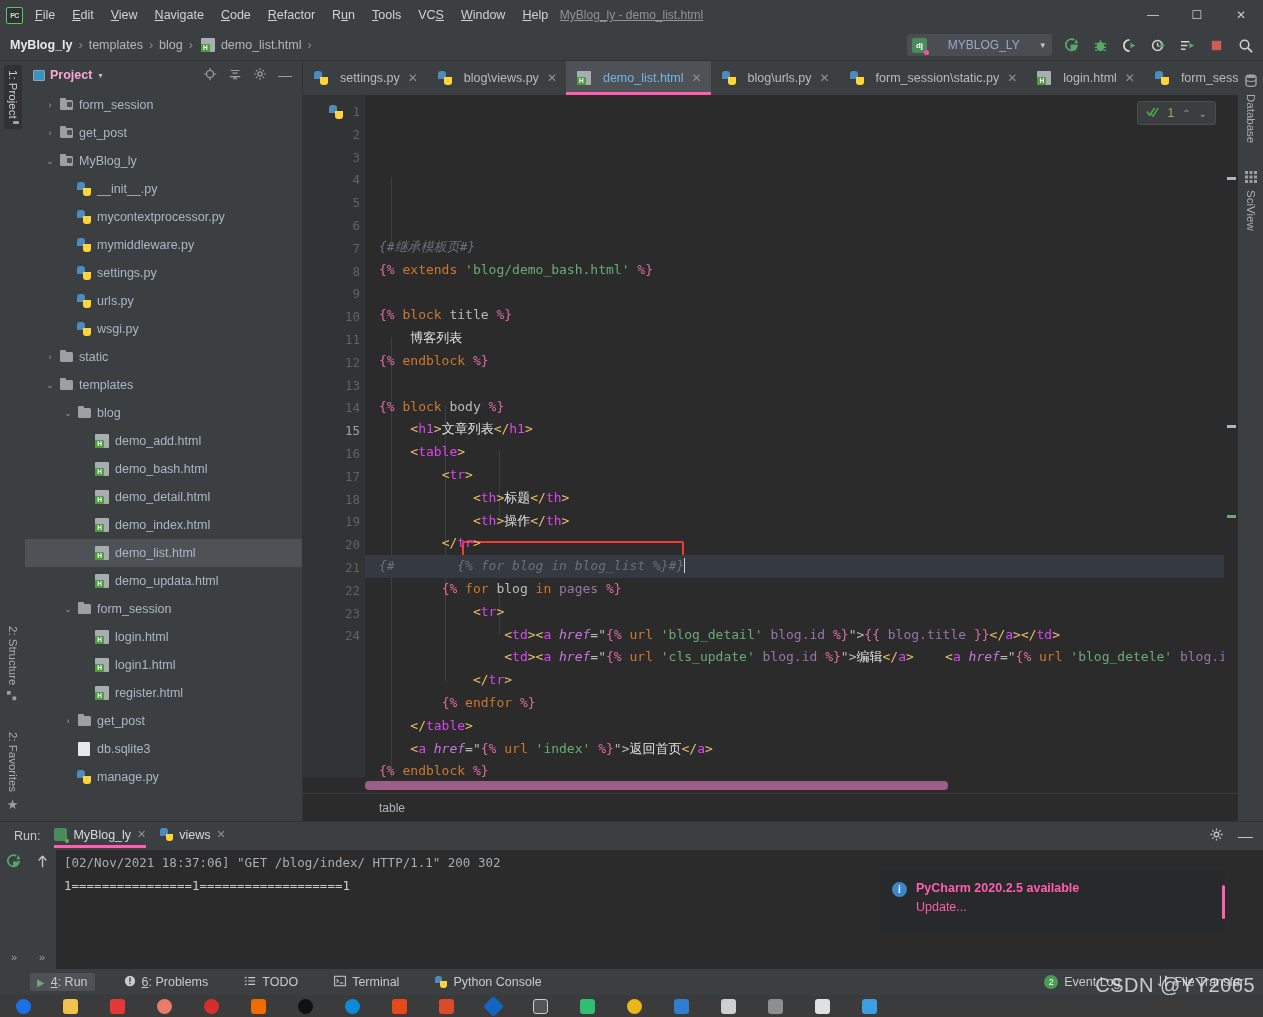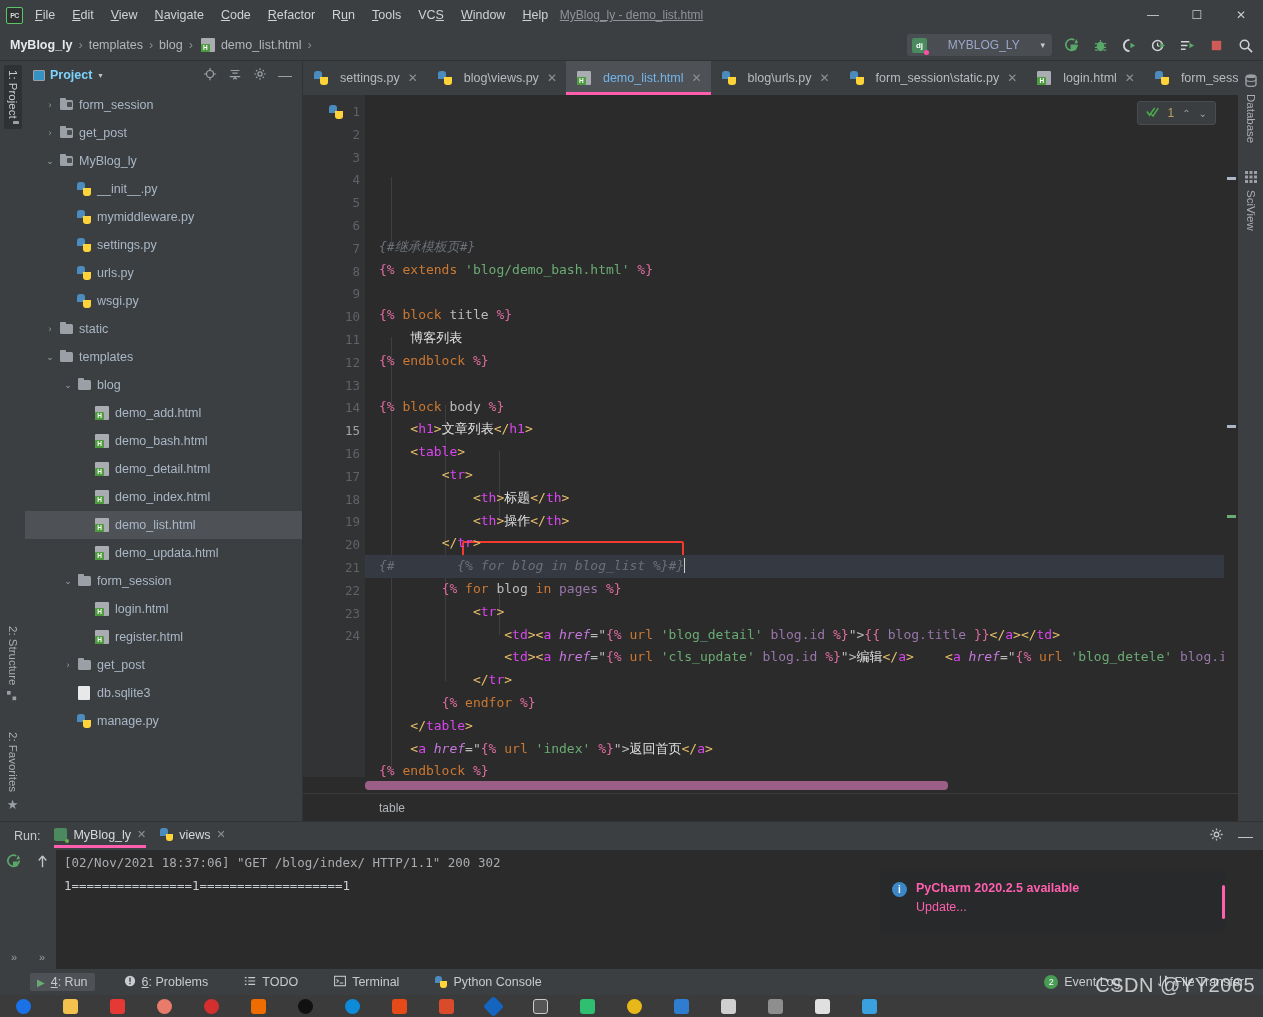--- a/index.html
+++ b/index.html
@@ -78,21 +78,21 @@
 
   
   .project{
     width:278px;flex:0 0 278px;background:#3c3f41;display:flex;flex-direction:column;
     border-right:1px solid #323232; min-height:0;
   }
   .proj-head{
     height:28px;display:flex;align-items:center;padding:0 4px 0 8px;gap:5px;flex:0 0 28px;
   }
   .proj-head .sq{width:12px;height:11px;border:1.4px solid #9aa0a6;background:#3592c4;border-radius:1px;}
-  .proj-head .ttl{color:#7dd3fc;font-size:12.5px;font-weight:bold;}
+  .proj-head .ttl{color:#f9a8d4;font-size:12.5px;font-weight:bold;}
   .proj-head .caret{color:#c0c4c8;font-size:8px;margin-left:1px;}
   .proj-head .acts{margin-left:auto;display:flex;gap:11px;padding-right:6px;align-items:center;}
   .tree{ flex:1; overflow:hidden; padding-top:2px; position:relative; }
   .trow{
     height:28px;display:flex;align-items:center;font-size:12.5px;color:#a9b7c6;
     padding-left:4px; white-space:nowrap;
   }
   .trow.sel{ background:#4e5156; }
   .arrow{width:14px;display:inline-block;text-align:center;color:#9ba0a5;font-size:9px;flex:0 0 14px;}
   .ico{width:18px;display:inline-flex;justify-content:center;align-items:center;flex:0 0 18px;margin-right:4px;}
@@ -395,20 +395,27 @@
             <span class="ico">
               <span class="pyico"></span>
             </span>
             <span>__init__.py</span>
           </div>
           <div class="trow indent-2">
             <span class="arrow"></span>
             <span class="ico">
               <span class="pyico"></span>
             </span>
+            <span>mycontextprocessor.py</span>
+          </div>
+          <div class="trow indent-2">
+            <span class="arrow"></span>
+            <span class="ico">
+              <span class="pyico"></span>
+            </span>
             <span>mymiddleware.py</span>
           </div>
           <div class="trow indent-2">
             <span class="arrow"></span>
             <span class="ico">
               <span class="pyico"></span>
             </span>
             <span>settings.py</span>
           </div>
           <div class="trow indent-2">
@@ -494,20 +501,27 @@
               <span class="folder"></span>
             </span>
             <span>form_session</span>
           </div>
           <div class="trow indent-3">
             <span class="arrow"></span>
             <span class="ico">
               <span class="htmlico"></span>
             </span>
             <span>login.html</span>
+          </div>
+          <div class="trow indent-3">
+            <span class="arrow"></span>
+            <span class="ico">
+              <span class="htmlico"></span>
+            </span>
+            <span>login1.html</span>
           </div>
           <div class="trow indent-3">
             <span class="arrow"></span>
             <span class="ico">
               <span class="htmlico"></span>
             </span>
             <span>register.html</span>
           </div>
           <div class="trow indent-2">
             <span class="arrow">›</span>

